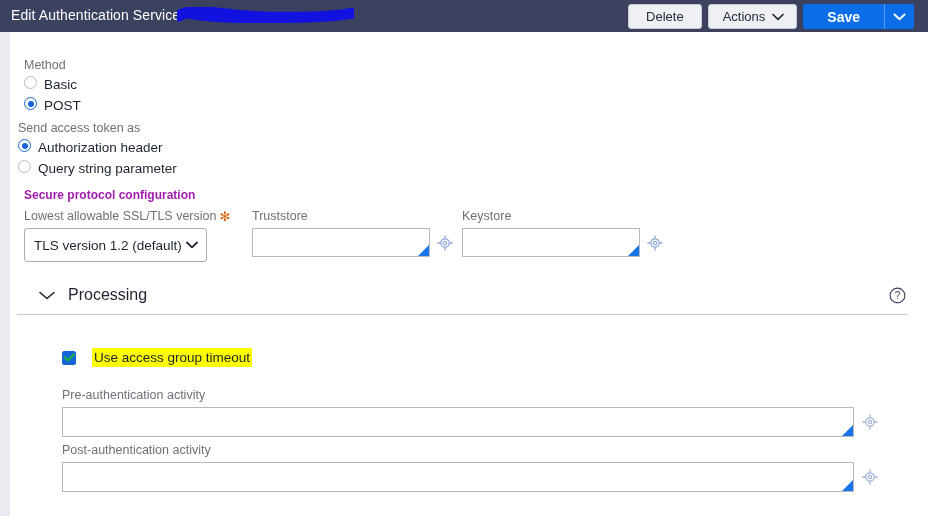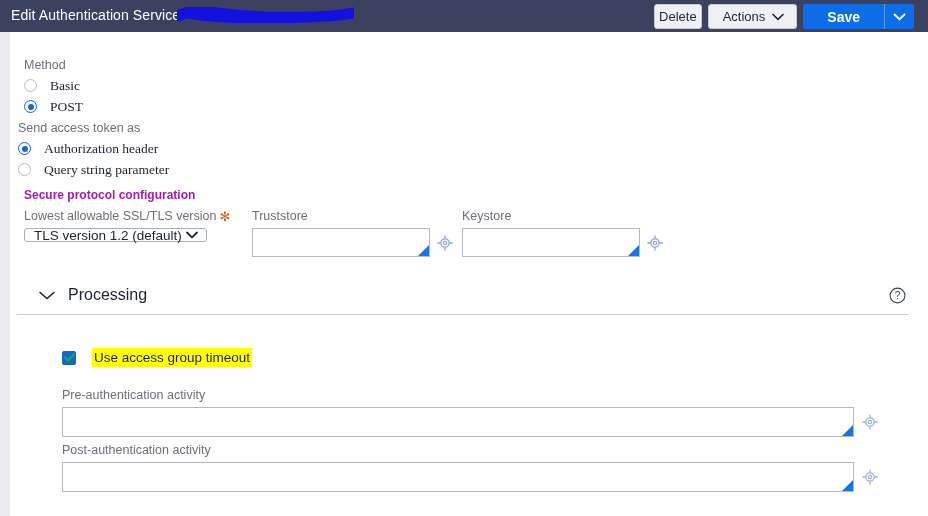--- a/index.html
+++ b/index.html
@@ -63,21 +63,21 @@
     align-items: center;
     justify-content: center;
     cursor: pointer;
     white-space: nowrap;
     user-select: none;
   }
   .btn-light {
     background: #eef0f3;
     color: #222b3a;
     border: 1px solid #c6cbd4;
-    padding: 0 4px;
+    padding: 0 17px;
   }
   .btn-actions { padding: 0 12px 0 14px; gap: 7px; }
   .btn-save-group {
     display: inline-flex;
     background: #0b6ee8;
     border-radius: 3px;
     overflow: hidden;
   }
   .btn-save {
     background: #0b6ee8;
@@ -120,24 +120,22 @@
     margin-top: 22px;
   }
 
   .field-label {
     font-size: 12.5px;
     color: #6e7079;
     line-height: 16px;
   }
   .radio-row {
     display: flex;
-    align-items: center;
-    gap: 13px;
+    gap: 7px;
     height: 19px;
-    font-family: Liberation Serif, serif;
   }
   .radio {
     width: 13px; height: 13px;
     border-radius: 50%;
     border: 1px solid #b9bcc4;
     background: #ffffff;
     display: inline-block;
     position: relative;
     flex: none;
     cursor: pointer;
@@ -166,21 +164,21 @@
     line-height: 20px;
   }
 
   .req-star {
     color: #d4600a;
     font-size: 13px;
     margin-left: 3px;
   }
 
   .select-box {
-    height: 14px;
+    height: 34px;
     border: 1px solid #a9adb6;
     border-radius: 3px;
     background: #ffffff;
     display: inline-flex;
     align-items: center;
     padding: 0 8px 0 9px;
     font-size: 13.5px;
     color: #1c2330;
     cursor: pointer;
   }

